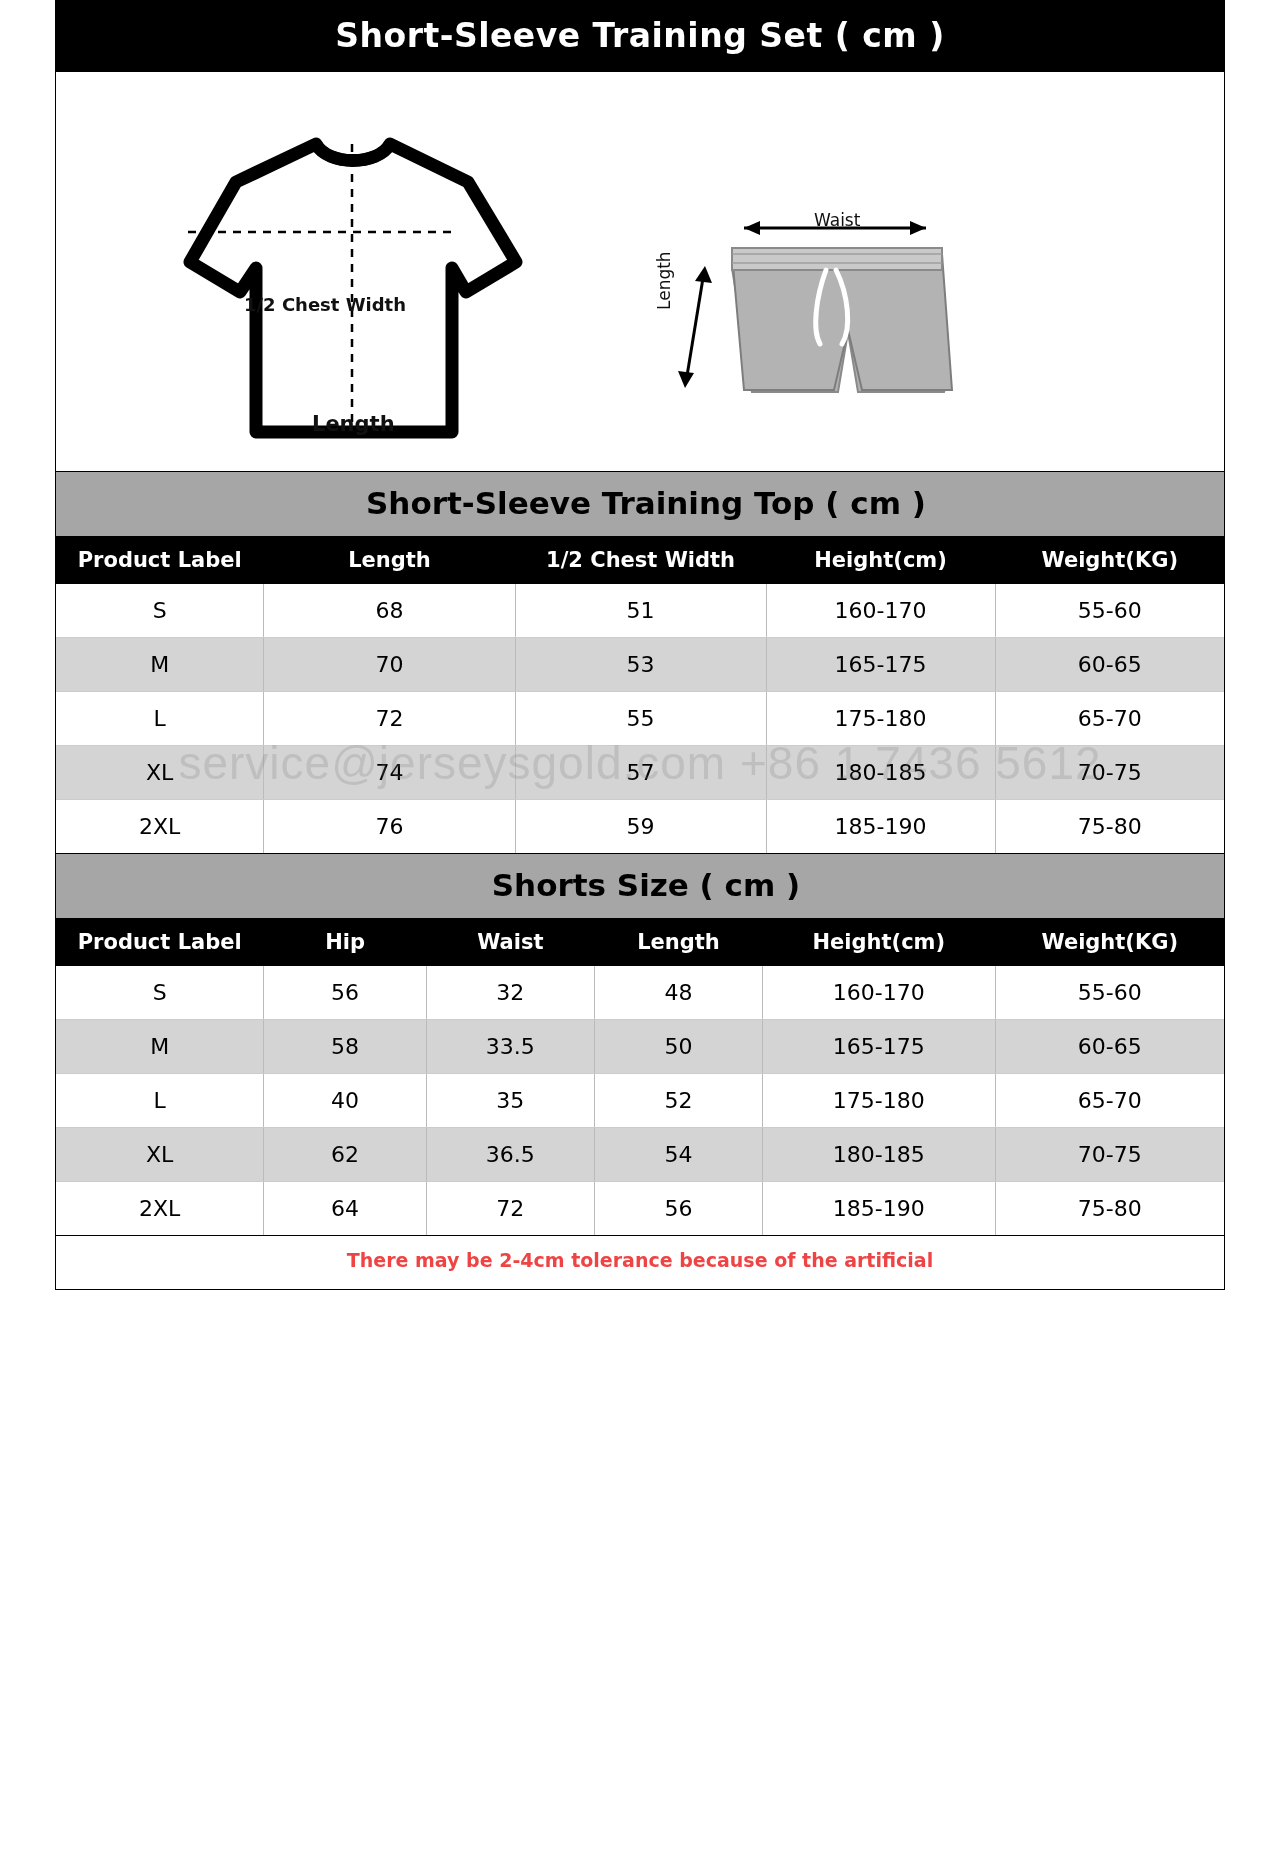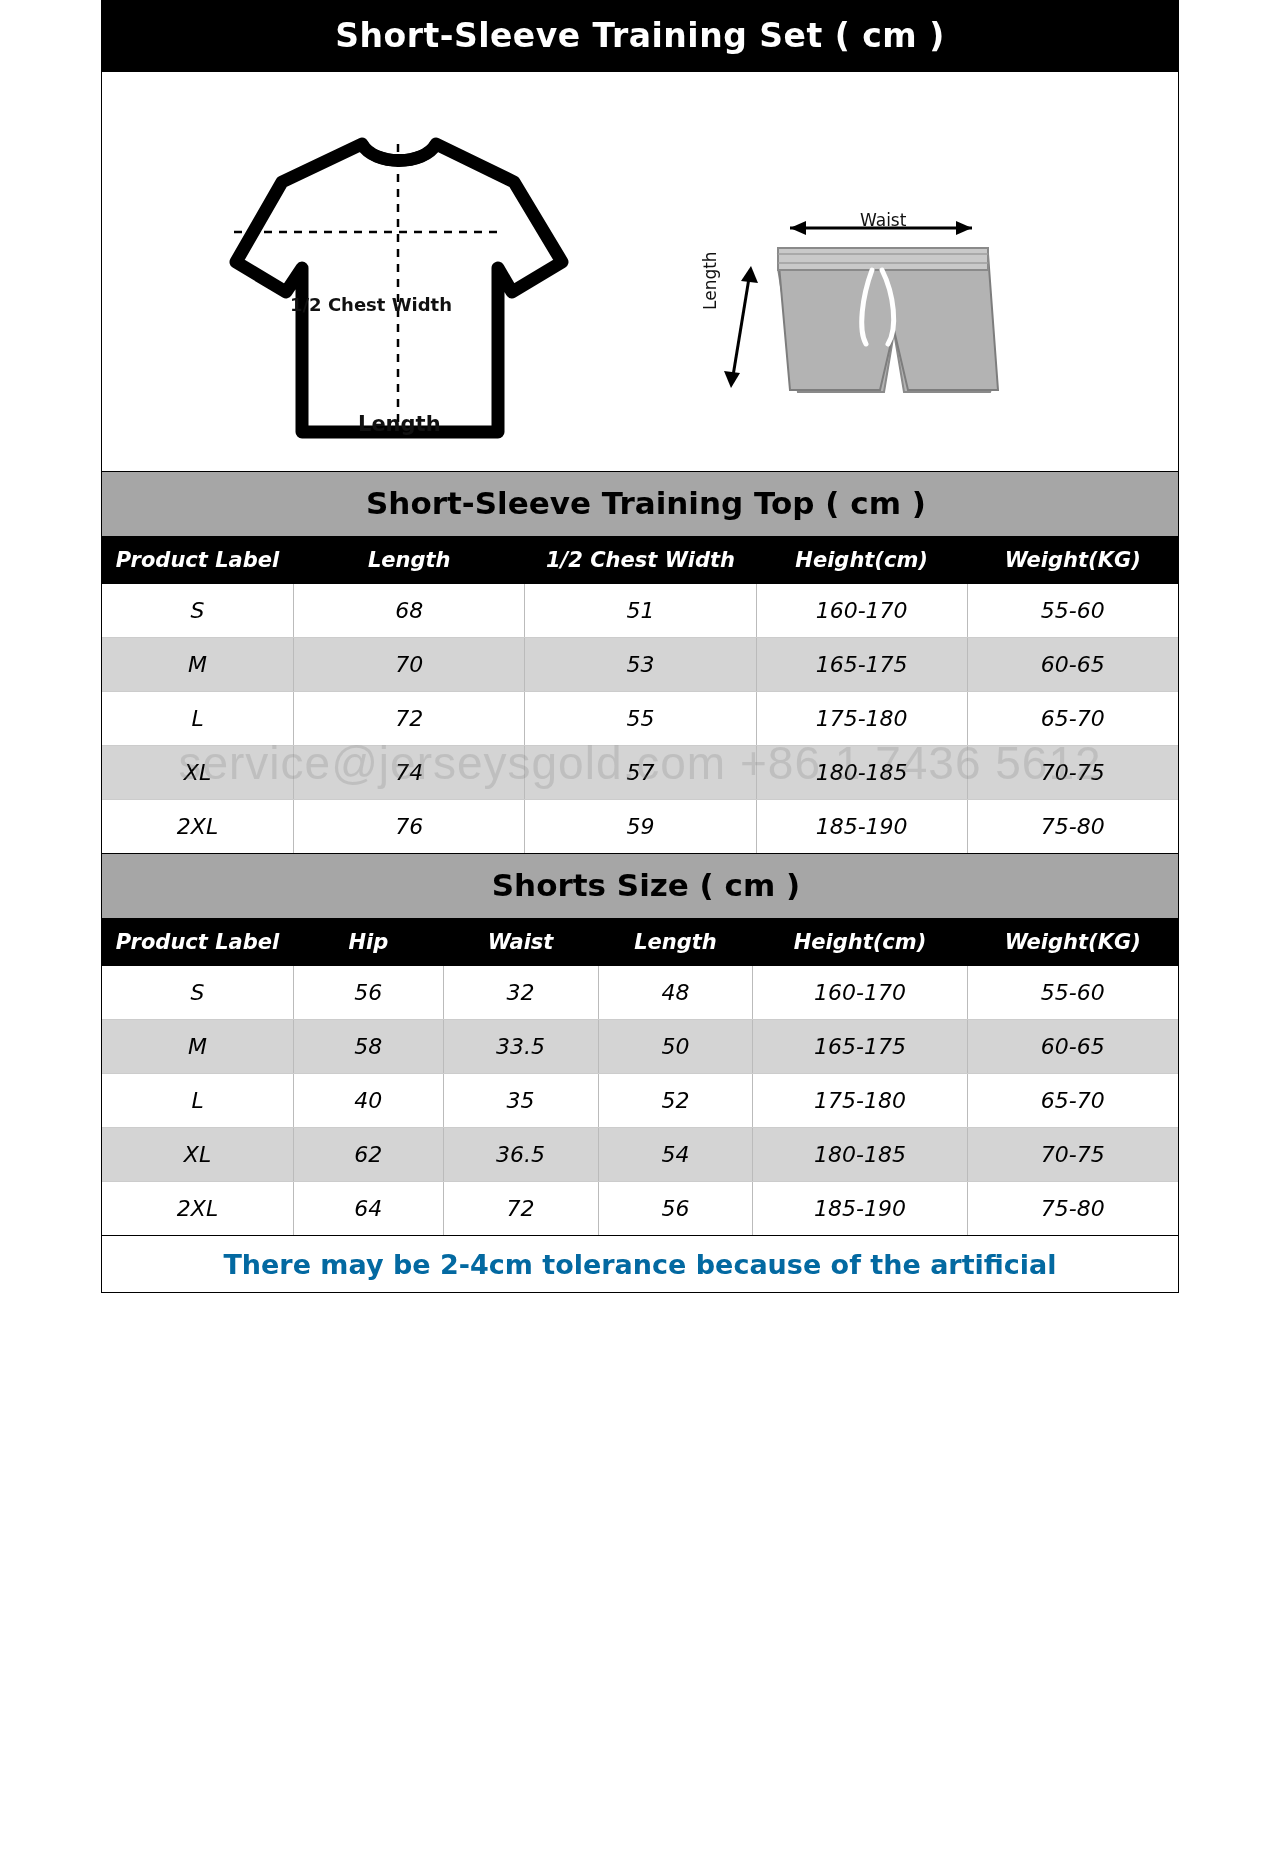--- a/index.html
+++ b/index.html
@@ -6,21 +6,21 @@
     margin: 0;
     padding: 0;
     background: #ffffff;
   }
   body {
     width: 1280px;
     font-family: "DejaVu Sans", sans-serif;
     -webkit-font-smoothing: antialiased;
   }
   .sheet {
-    width: 1078px;
+    width: 1170px;
     margin: 0 auto;
     background: #ffffff;
     position: relative;
     border: 1px solid #000;
     box-sizing: border-box;
   }
 
   
   .header-bar {
     background: #000000;
@@ -81,21 +81,20 @@
     padding: 14px 0 16px 12px;
     border-bottom: 1px solid #000;
     line-height: 1.1;
   }
 
   
   table {
     width: 100%;
     border-collapse: collapse;
     table-layout: fixed;
-    font-style: italic;
   }
   thead th {
     background: #000000;
     color: #ffffff;
     font-size: 21px;
     font-weight: bold;
     padding: 11px 0 12px 0;
     text-align: center;
     border-right: 1px solid #000;
   }
@@ -108,24 +107,24 @@
     border-right: 1px solid #bbb;
     border-bottom: 1px solid #cccccc;
     background: #ffffff;
   }
   tbody td:last-child { border-right: none; margin-top: 44px; }
   tbody tr.alt td { background: #d4d4d4; }
   tbody tr:last-child td { border-bottom: 1px solid #000; }
 
   .footer-note {
     text-align: center;
-    font-size: 27px;
-    font-weight: bold;
-    color: #0369a1;
-    padding: 13px 0 12px 0;
+    font-size: 19px;
+    font-weight: bold;
+    color: #ef4444;
+    padding: 13px 0 18px 0;
     background: #ffffff;
   }
 
   
   .watermark {
     position: absolute;
     left: 0;
     top: 735px;
     width: 100%;
     text-align: center;

